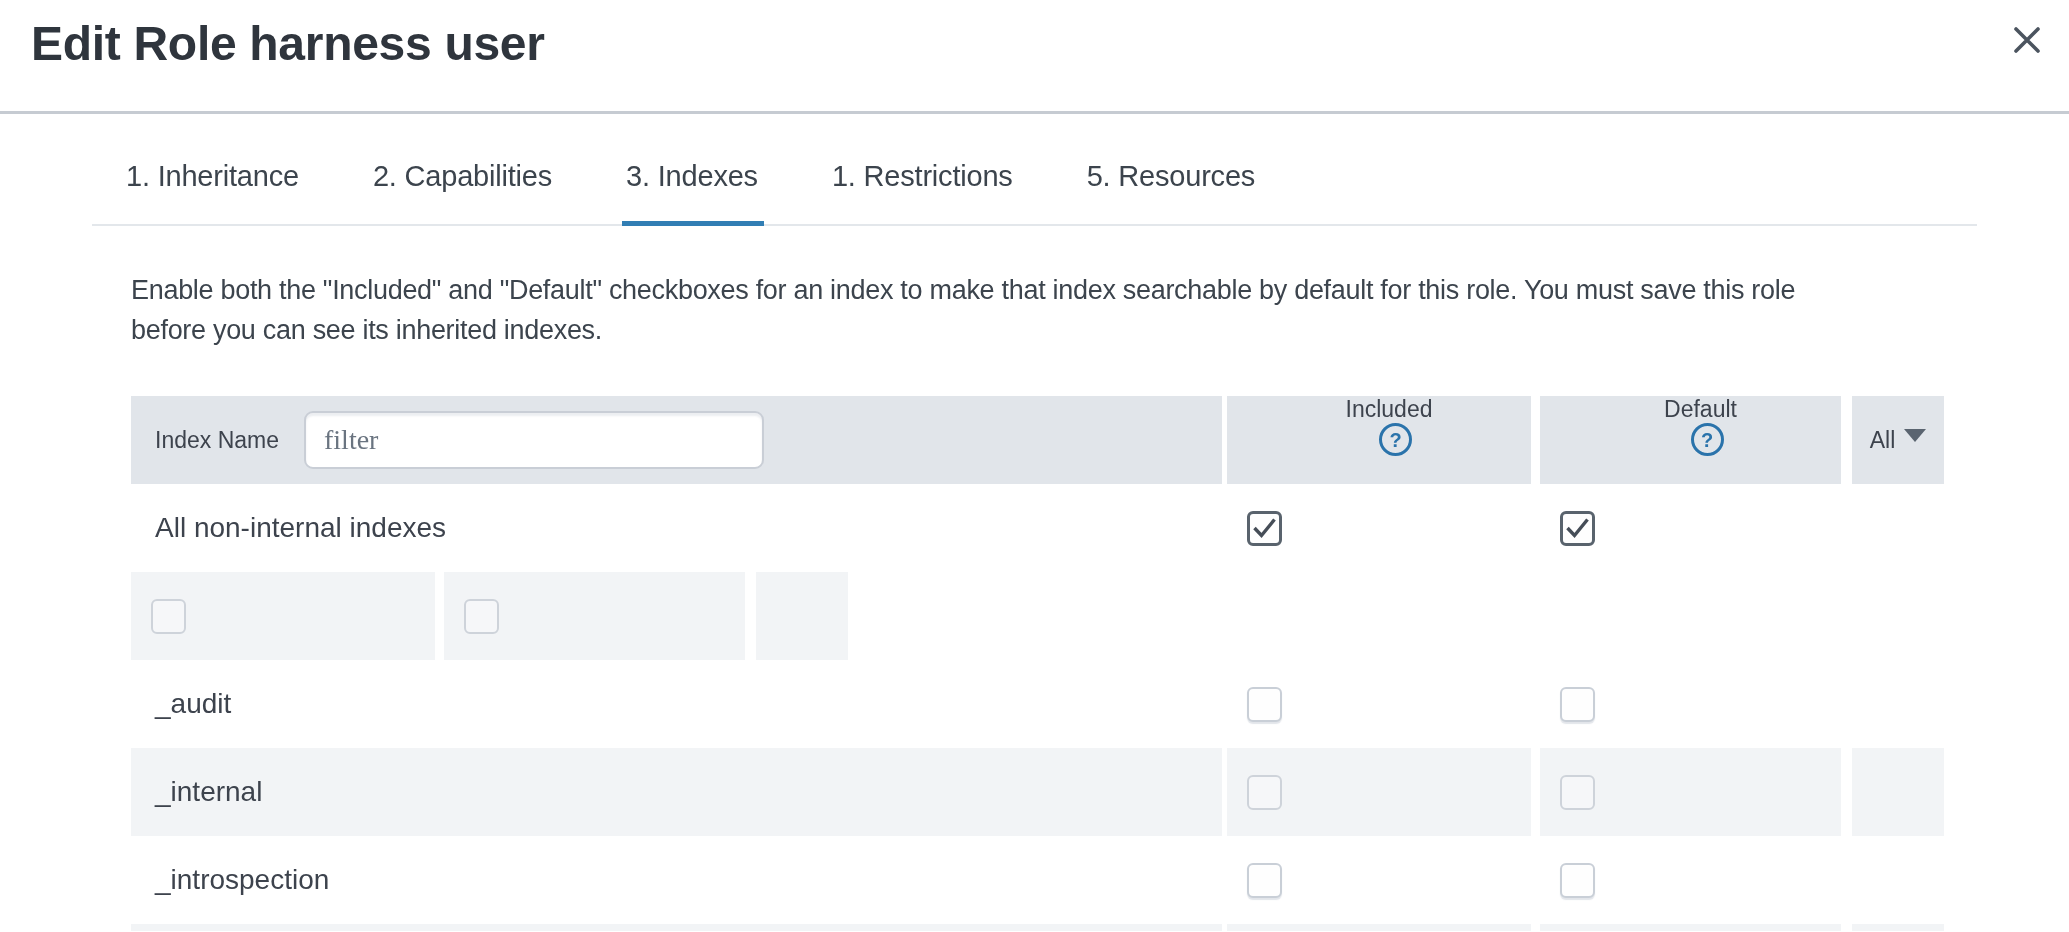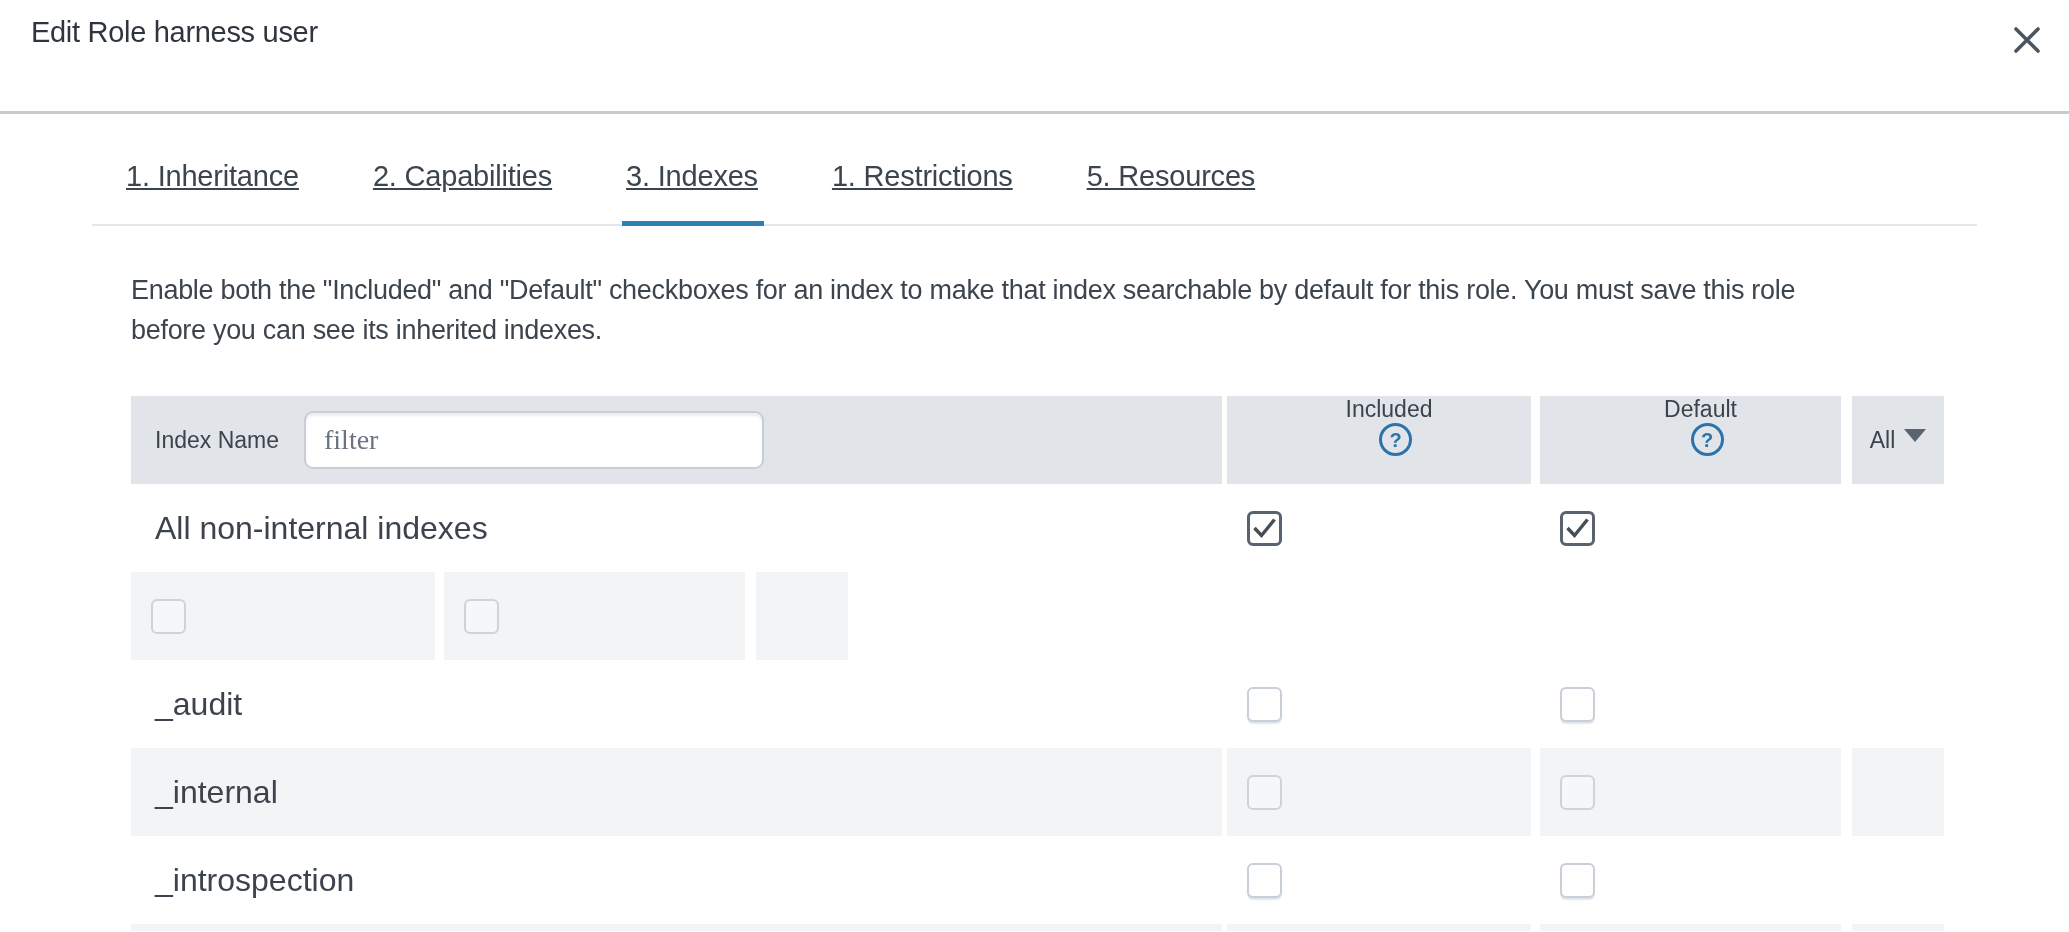--- a/index.html
+++ b/index.html
@@ -7,34 +7,34 @@
   body {
     width:2069px; height:932px; overflow:hidden; position:relative;
     background:#ffffff; color:#3d434d;
     font-family:"Liberation Sans", sans-serif;
   }
 
   
   .dialog-header { position:relative; height:114px; border-bottom:3px solid #c6cbd2; background:#fff; }
   .dialog-title {
     position:absolute; left:31px; top:16px;
-    font-size:29px; font-weight:normal; color:#2f353d; letter-spacing:-0.3px;
+    font-size:48px; font-weight:bold; color:#2f353d; letter-spacing:-0.3px;
   }
   .close-button {
     position:absolute; right:22px; top:20px; width:40px; height:40px;
     display:flex; align-items:center; justify-content:center; cursor:pointer;
     background:none; border:none; padding:0;
   }
 
   
   .tabs-wrap { margin:0 92px; border-bottom:2px solid #e3e7eb; padding-top:46px; }
   .tabs { display:flex; gap:74px; padding-left:34px; }
   .tab {
     position:relative; font-size:29px; color:#3c444d;
-    padding-bottom:31px; cursor:pointer; letter-spacing:-0.2px;text-decoration:underline;
+    padding-bottom:31px; cursor:pointer; letter-spacing:-0.2px;
   }
   .tab.active::after {
     content:""; position:absolute; left:-4px; right:-6px; bottom:-2px;
     height:5px; background:#317eb4;
   }
 
   
   .description {
     margin:44px 100px 0 131px;
     font-size:27px; line-height:40px; color:#3c444d; letter-spacing:-0.3px;
@@ -72,21 +72,21 @@
   .thead .cell-all { justify-content:center; cursor:pointer; }
   .caret-down {
     width:0; height:0; margin-left:9px; transform:translateY(-5px);
     border-left:11px solid transparent; border-right:11px solid transparent;
     border-top:13px solid #5a6470;
   }
 
   .trow { height:88px; }
   .trow > div { display:flex; align-items:center; background:#ffffff; }
   .trow.alt > div { background:#f2f4f6; }
-  .trow .cell-name { padding-left:24px; font-size:32px; color:#3d434d; }
+  .trow .cell-name { padding-left:24px; font-size:28px; color:#3d434d; }
   .trow .cell-included, .trow .cell-default { padding-left:20px; }
   .trow.partial { height:7px; overflow:hidden; }
 
   
   .checkbox {
     width:35px; height:35px; border-radius:6px; background:#fefefe;
     border:2px solid #c9cfd7; cursor:pointer;
     display:flex; align-items:center; justify-content:center;
     box-shadow:0 2px 1px rgba(160,170,185,0.30);
   }

